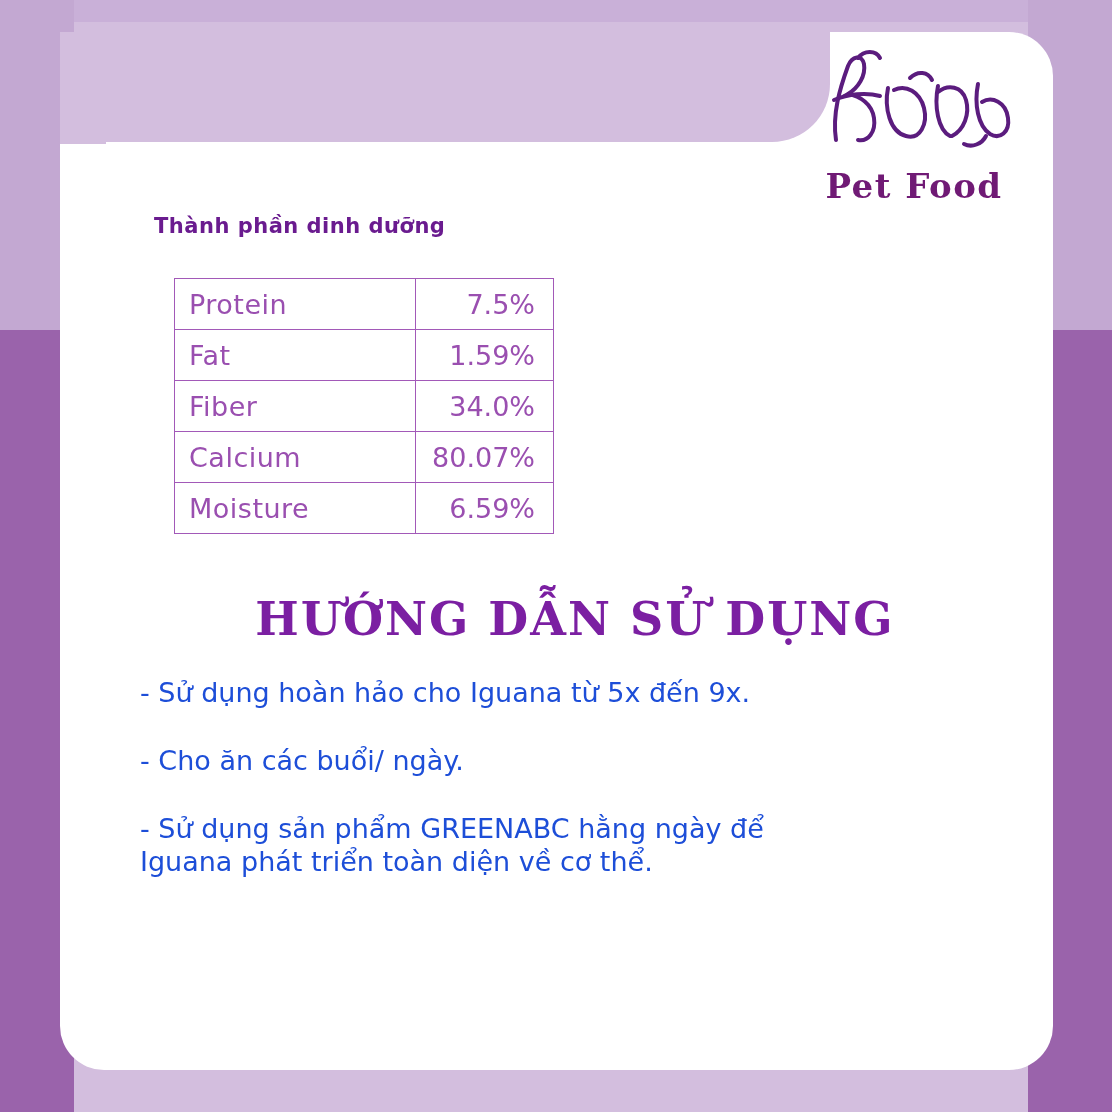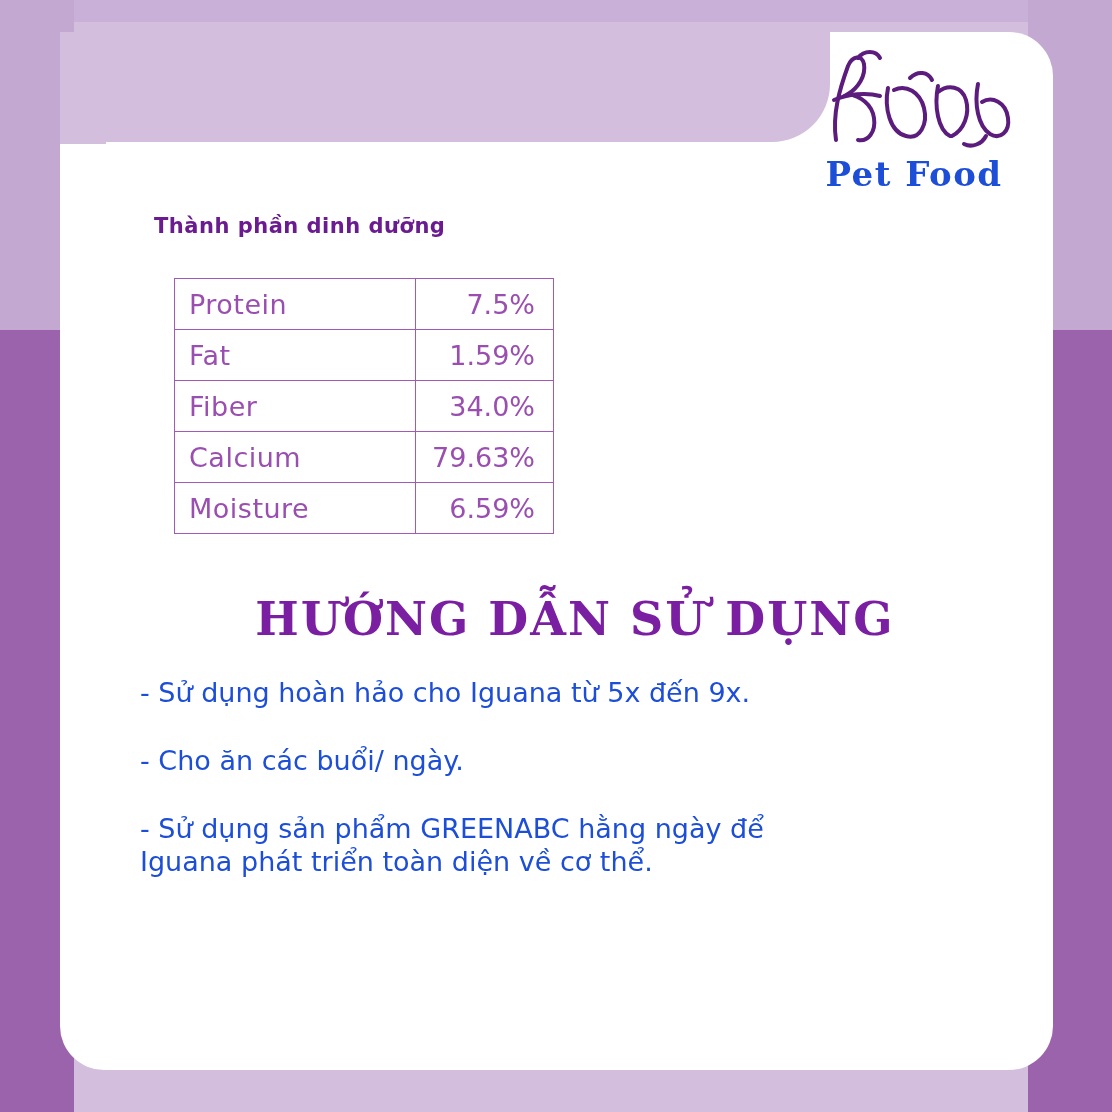--- a/index.html
+++ b/index.html
@@ -105,25 +105,26 @@
     font-family: "DejaVu Serif", serif;
     font-weight: 700;
     font-size: 74px;
     line-height: 1;
     letter-spacing: 1px;
     color: #5b1c7e;
     font-style: italic;
   }
   .logo-mark svg { display: block; margin: 0 auto; }
   .logo-word {
+    margin-top: 12px;
     font-family: "DejaVu Serif", serif;
     font-weight: 700;
     font-size: 34px;
     letter-spacing: 1.5px;
-    color: #1d4ed8;
+    color: #701a75;
   }
 
   
   .nutri-title {
     position: absolute;
     left: 154px;
     top: 214px;
     font-family: "DejaVu Sans", sans-serif;
     font-weight: 700;
     font-size: 21px;
@@ -232,21 +233,21 @@
       <tr>
         <td class="key">Fat</td>
         <td class="val">1.59%</td>
       </tr>
       <tr>
         <td class="key">Fiber</td>
         <td class="val">34.0%</td>
       </tr>
       <tr>
         <td class="key">Calcium</td>
-        <td class="val">79.63%</td>
+        <td class="val">80.07%</td>
       </tr>
       <tr>
         <td class="key">Moisture</td>
         <td class="val">6.59%</td>
       </tr>
     </tbody>
   </table>
 
   <div class="usage-heading">HƯỚNG DẪN SỬ DỤNG</div>
 

